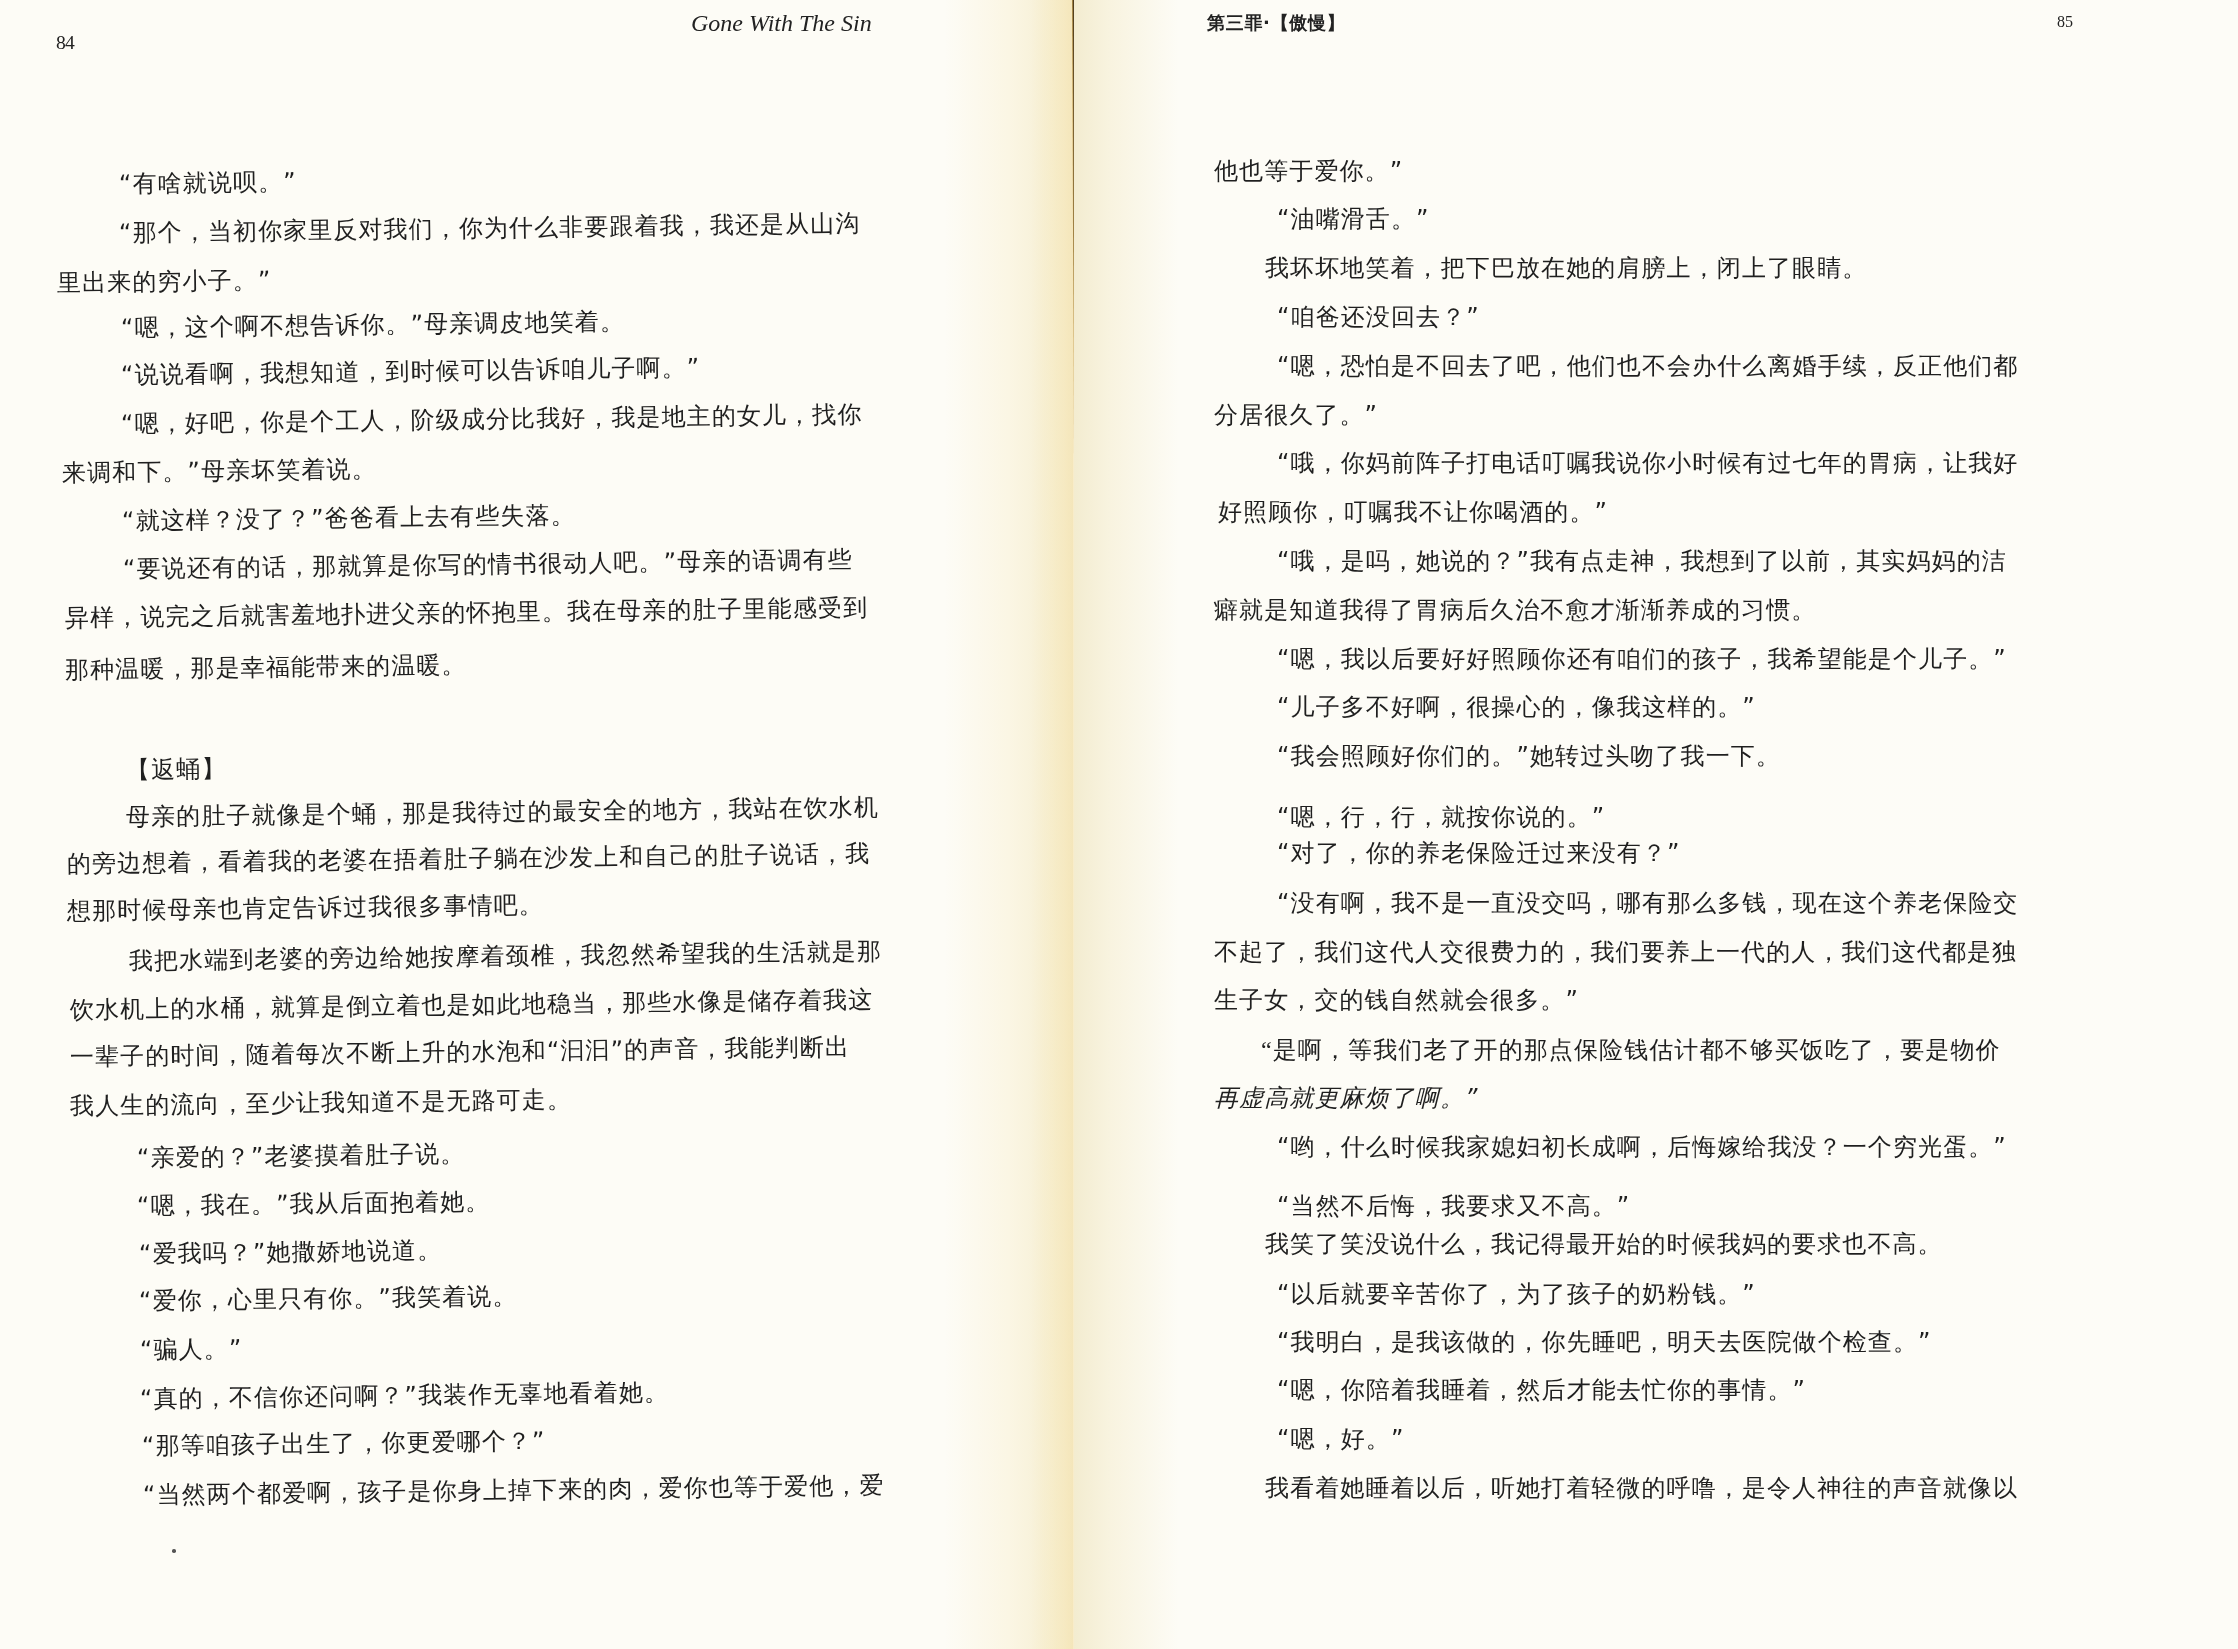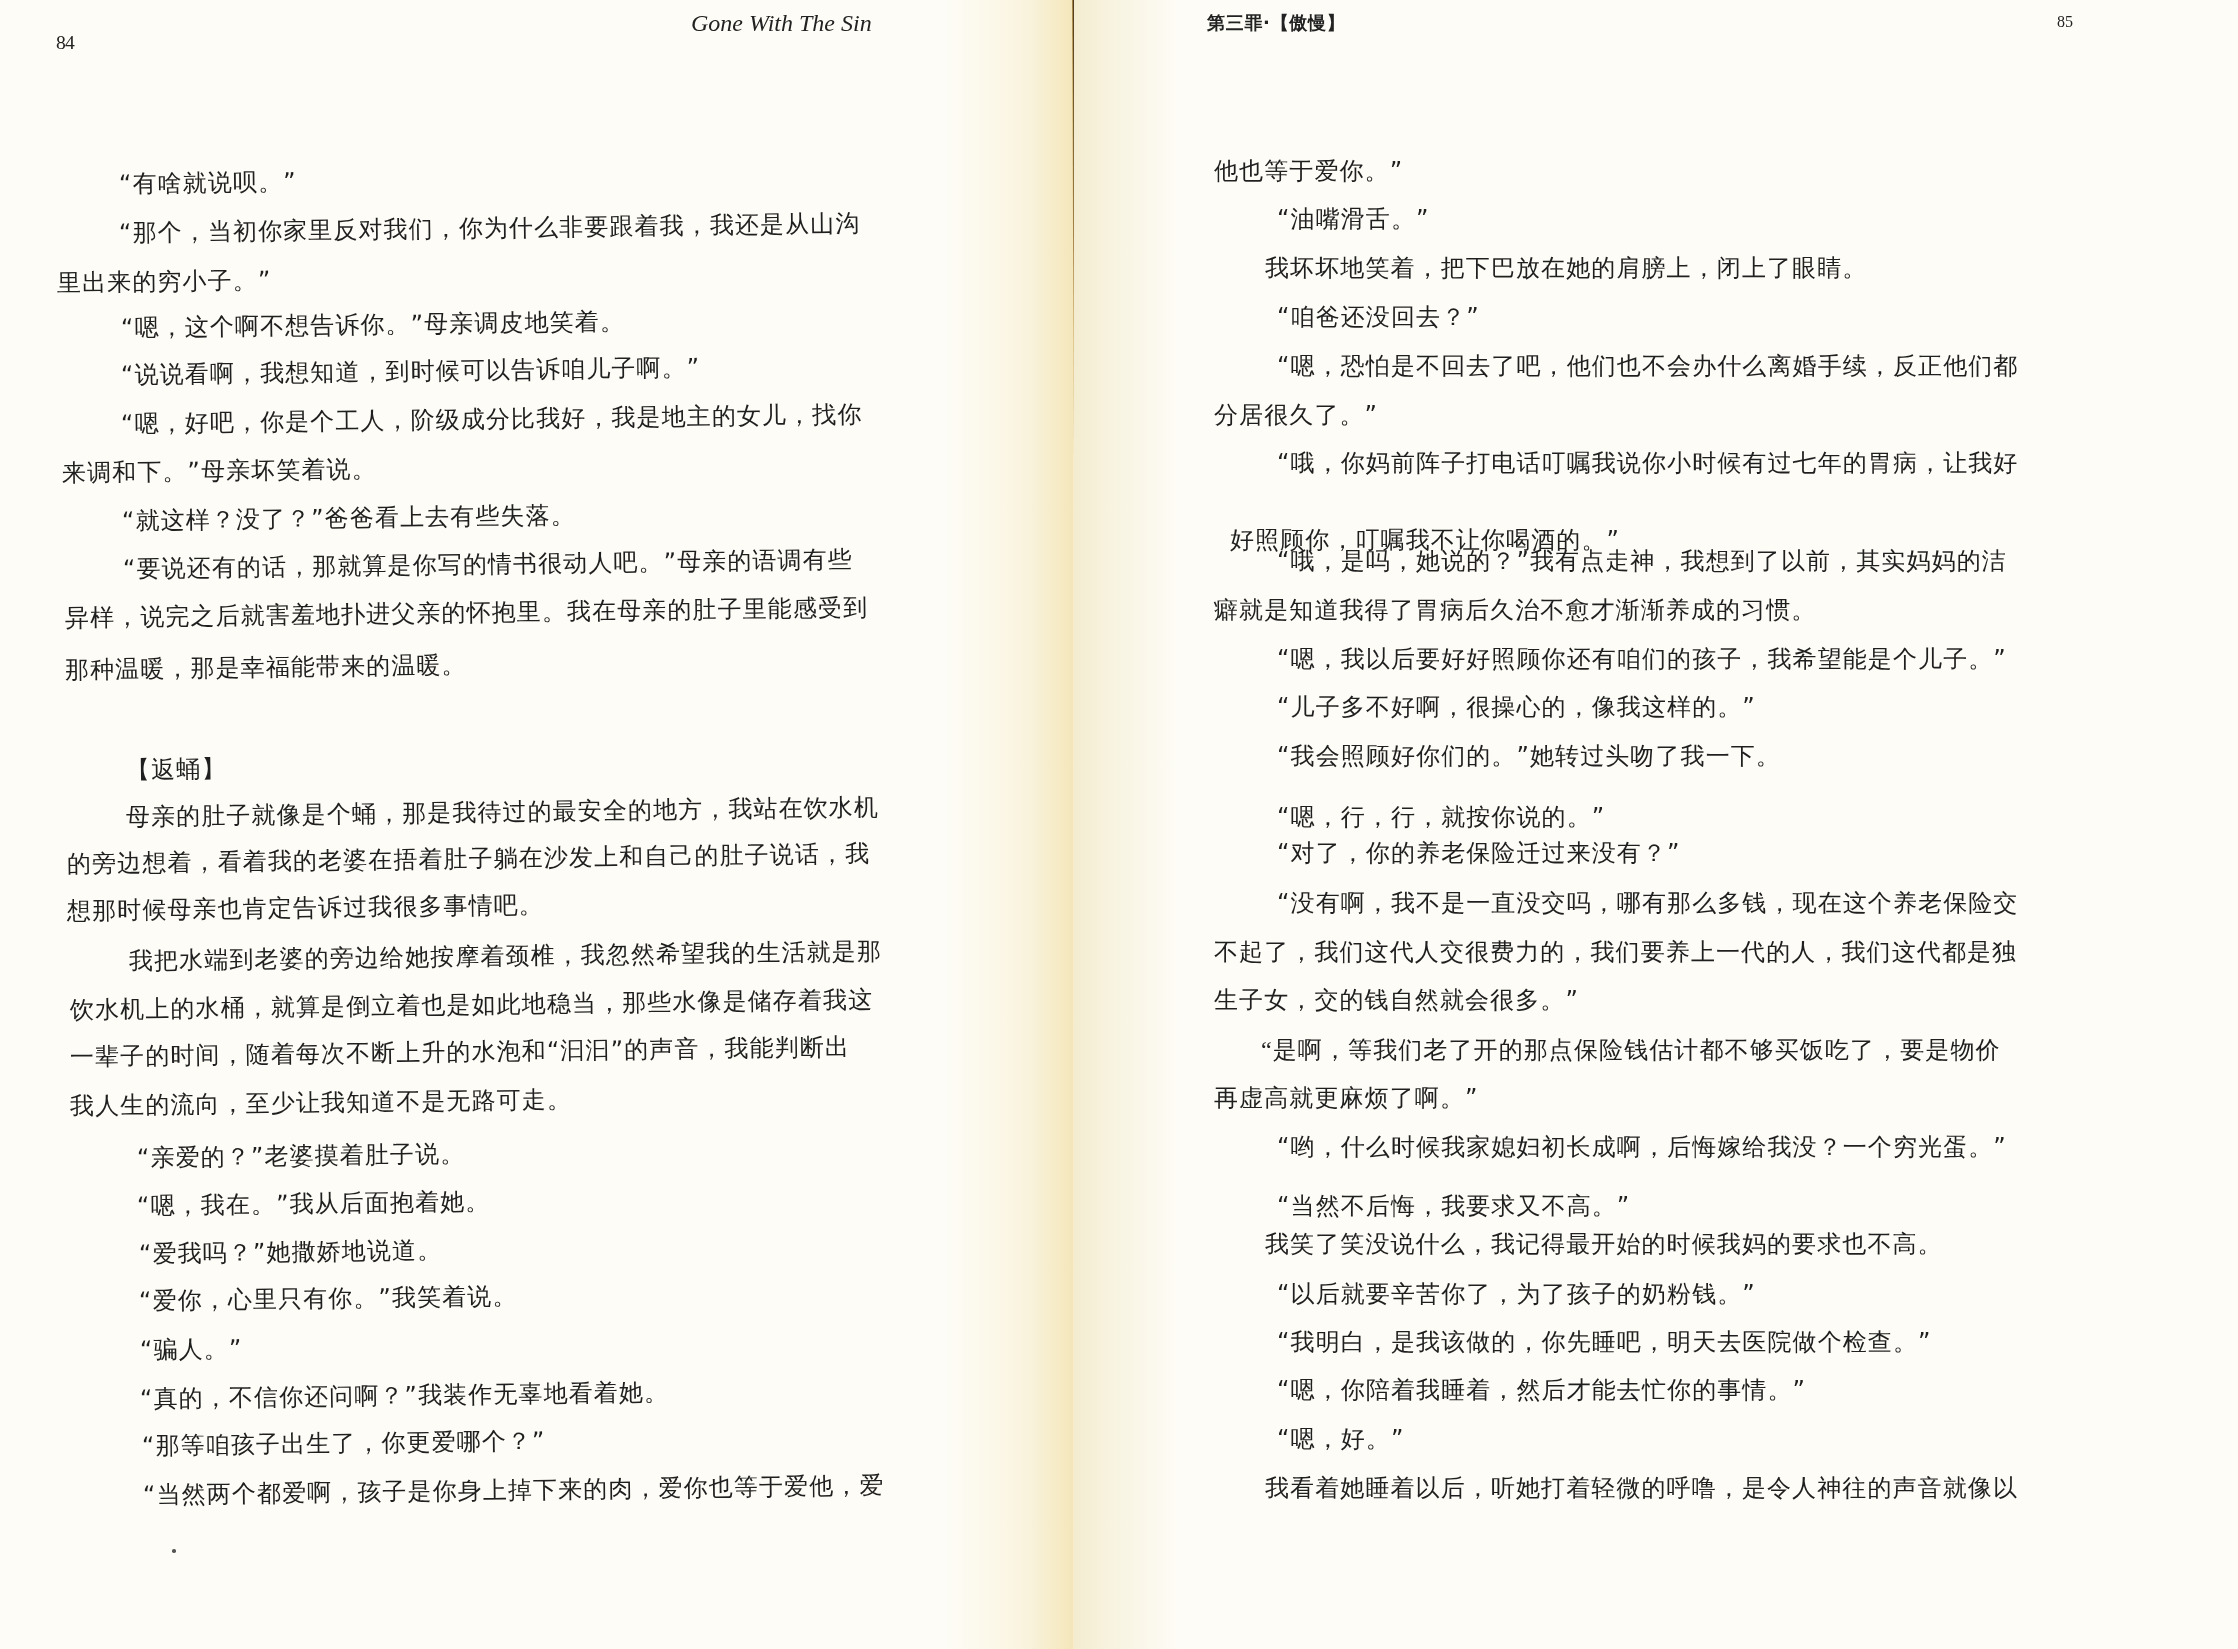--- a/index.html
+++ b/index.html
@@ -162,33 +162,33 @@
     <div class="running-head folio-right" style="left:983px;">85</div>
 
     <div class="textblock right-body">
       <div class="line" style="left:140px; top:157px;">他也等于爱你。”</div>
       <div class="line" style="left:203px; top:205px;">“油嘴滑舌。”</div>
       <div class="line" style="left:191px; top:254px;">我坏坏地笑着，把下巴放在她的肩膀上，闭上了眼睛。</div>
       <div class="line" style="left:203px; top:303px;">“咱爸还没回去？”</div>
       <div class="line" style="left:203px; top:352px;">“嗯，恐怕是不回去了吧，他们也不会办什么离婚手续，反正他们都</div>
       <div class="line" style="left:140px; top:401px;">分居很久了。”</div>
       <div class="line" style="left:203px; top:449px;">“哦，你妈前阵子打电话叮嘱我说你小时候有过七年的胃病，让我好</div>
-      <div class="line" style="left:156px; top:498px;margin-top:28px;">好照顾你，叮嘱我不让你喝酒的。”</div>
+      <div class="line" style="left:144px; top:498px;">好照顾你，叮嘱我不让你喝酒的。”</div>
       <div class="line" style="left:203px; top:547px;">“哦，是吗，她说的？”我有点走神，我想到了以前，其实妈妈的洁</div>
       <div class="line" style="left:140px; top:596px;">癖就是知道我得了胃病后久治不愈才渐渐养成的习惯。</div>
       <div class="line" style="left:203px; top:645px;">“嗯，我以后要好好照顾你还有咱们的孩子，我希望能是个儿子。”</div>
       <div class="line" style="left:203px; top:693px;">“儿子多不好啊，很操心的，像我这样的。”</div>
       <div class="line" style="left:203px; top:742px;">“我会照顾好你们的。”她转过头吻了我一下。</div>
       <div class="line" style="left:203px; top:791px;margin-top:12px;">“嗯，行，行，就按你说的。”</div>
       <div class="line" style="left:203px; top:839px;">“对了，你的养老保险迁过来没有？”</div>
       <div class="line" style="left:203px; top:889px;">“没有啊，我不是一直没交吗，哪有那么多钱，现在这个养老保险交</div>
       <div class="line" style="left:140px; top:938px;">不起了，我们这代人交很费力的，我们要养上一代的人，我们这代都是独</div>
       <div class="line" style="left:140px; top:986px;">生子女，交的钱自然就会很多。”</div>
       <div class="line" style="left:187px; top:1036px;font-family:Liberation Serif, serif;">“是啊，等我们老了开的那点保险钱估计都不够买饭吃了，要是物价</div>
-      <div class="line" style="left:140px; top:1084px;">再虚高就更麻烦了啊。”</div>
+      <div class="line" style="left:140px; top:1084px;font-style:italic;">再虚高就更麻烦了啊。”</div>
       <div class="line" style="left:203px; top:1133px;">“哟，什么时候我家媳妇初长成啊，后悔嫁给我没？一个穷光蛋。”</div>
       <div class="line" style="left:203px; top:1192px;">“当然不后悔，我要求又不高。”</div>
       <div class="line" style="left:191px; top:1230px;">我笑了笑没说什么，我记得最开始的时候我妈的要求也不高。</div>
       <div class="line" style="left:203px; top:1280px;">“以后就要辛苦你了，为了孩子的奶粉钱。”</div>
       <div class="line" style="left:203px; top:1328px;">“我明白，是我该做的，你先睡吧，明天去医院做个检查。”</div>
       <div class="line" style="left:203px; top:1376px;">“嗯，你陪着我睡着，然后才能去忙你的事情。”</div>
       <div class="line" style="left:203px; top:1425px;">“嗯，好。”</div>
       <div class="line" style="left:191px; top:1474px;">我看着她睡着以后，听她打着轻微的呼噜，是令人神往的声音就像以</div>
     </div>
   </div>

